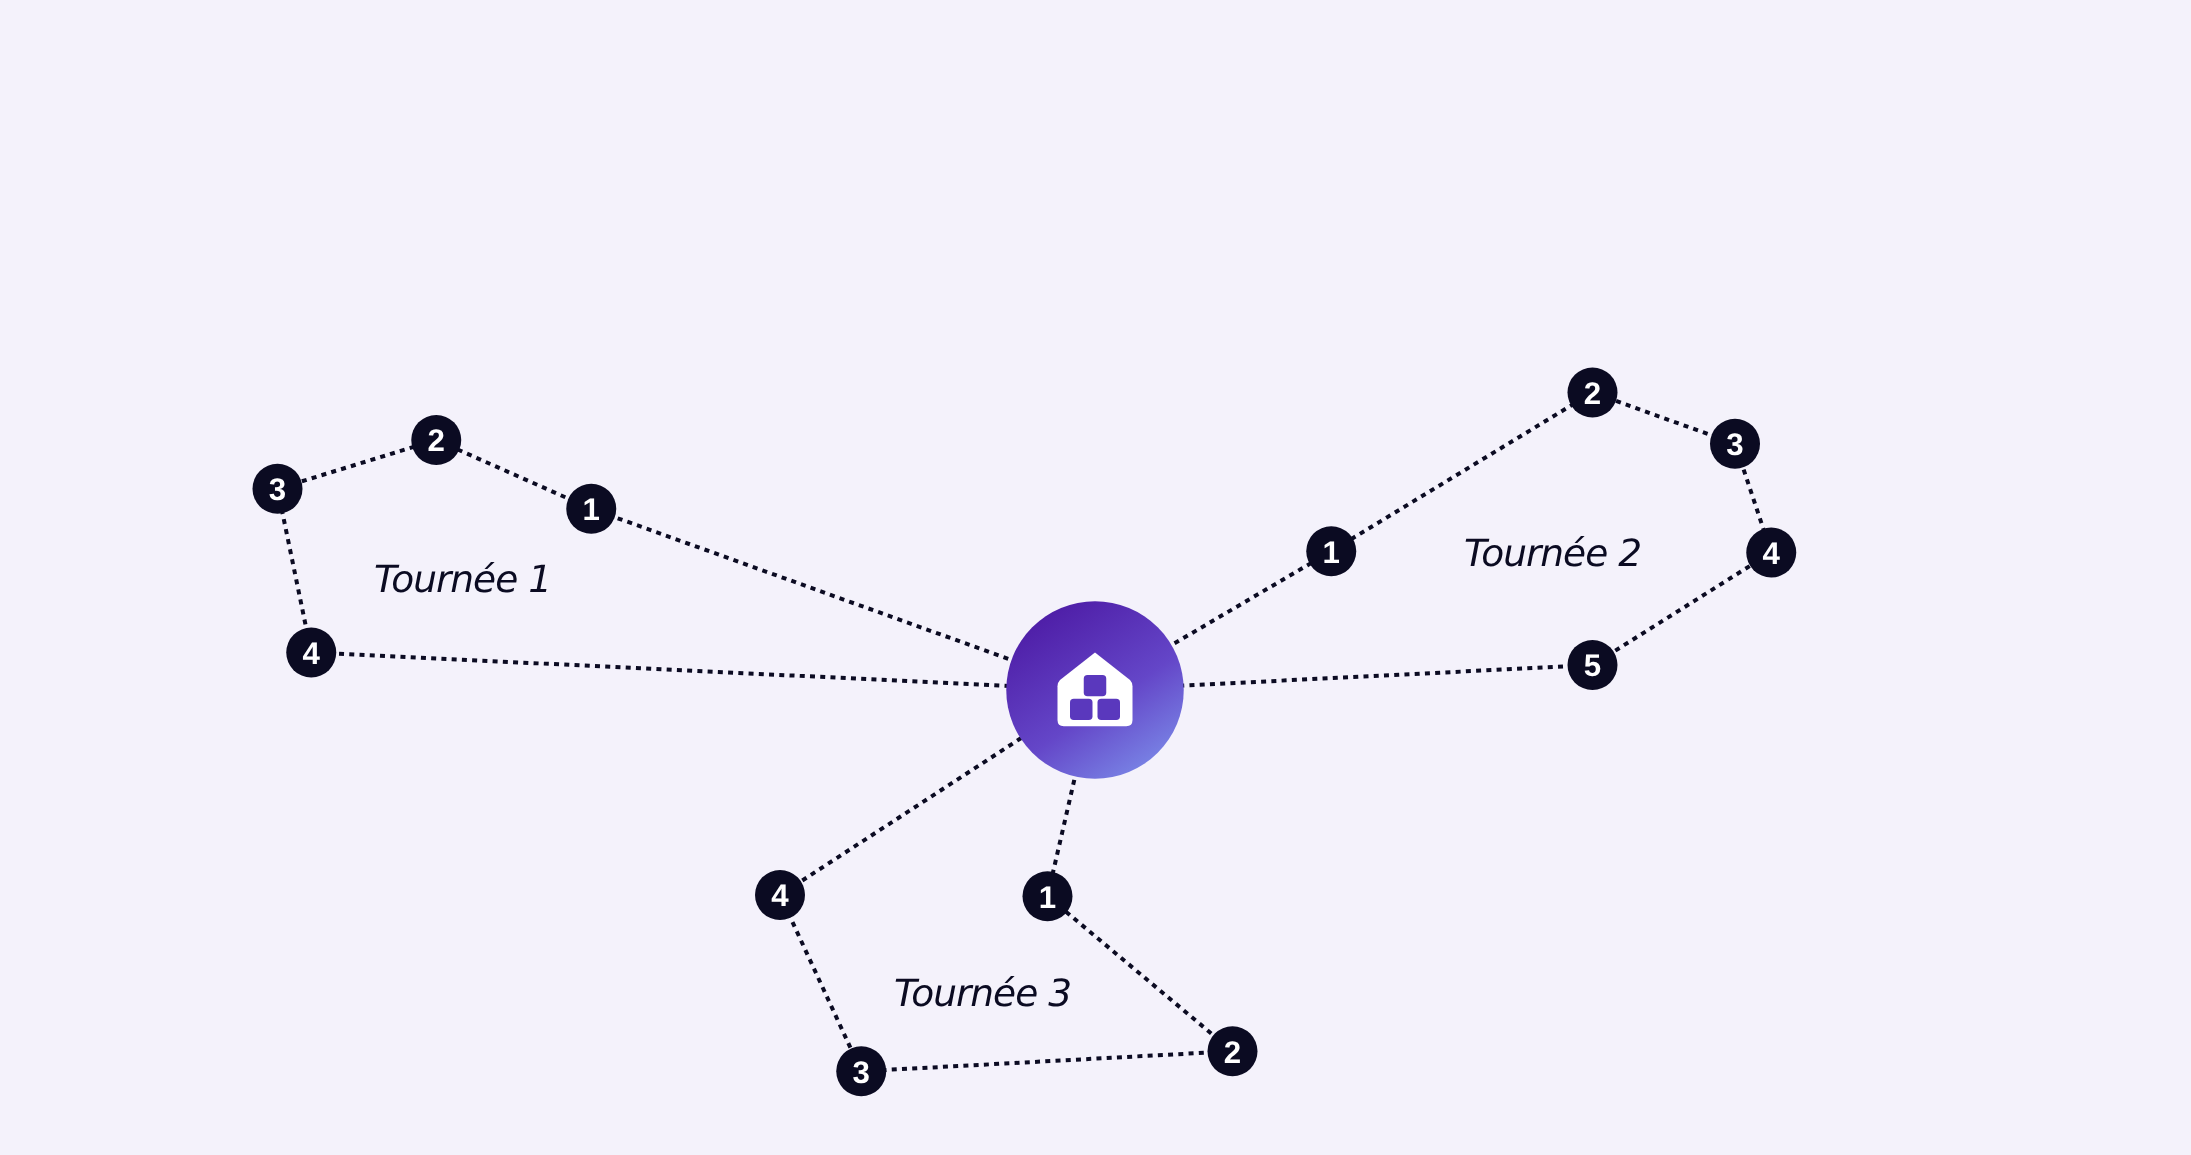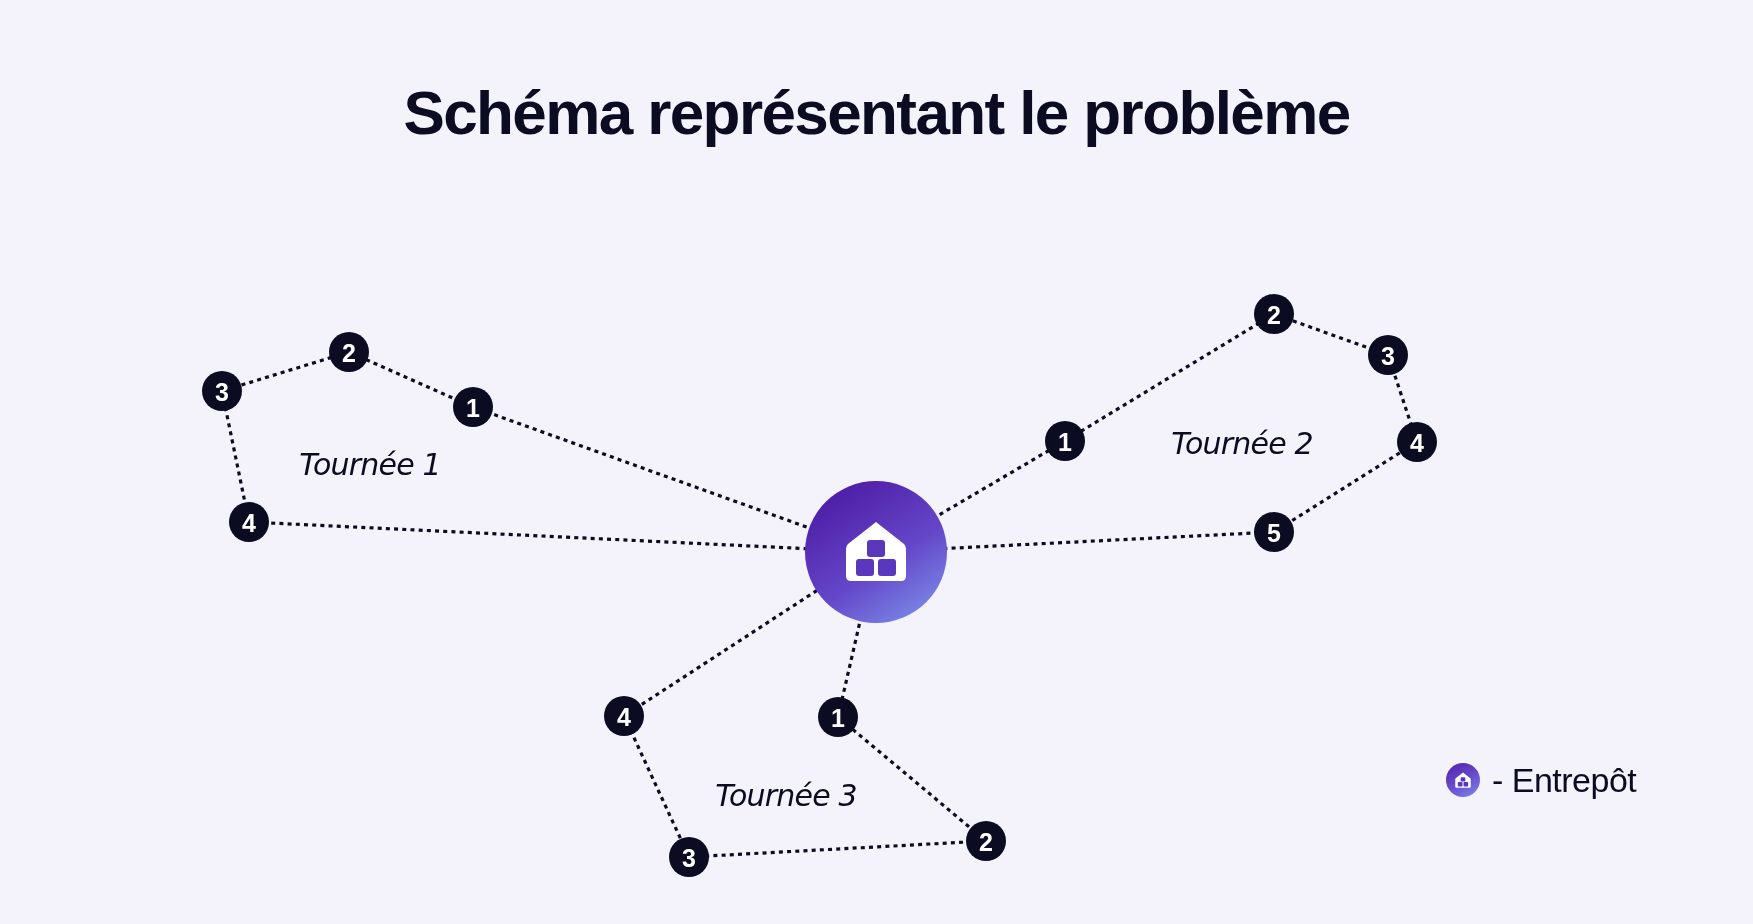--- a/index.html
+++ b/index.html
@@ -52,21 +52,20 @@
     .legend-text {
       font-family: "Liberation Sans", sans-serif;
       font-size: 34px; color: #0b0b22; margin-left: 12px;
       letter-spacing: -0.5px;
     }
   </style>
 </head>
 <body>
 
 <h1 class="title">
-  <span>Schéma représentant le problème</span>
 </h1>
 
 <svg class="diagram" width="1753" height="924" viewBox="0 0 1753 924" xmlns="http://www.w3.org/2000/svg">
   <defs>
     <linearGradient id="depotGrad" x1="0.2" y1="0.1" x2="0.8" y2="1">
       <stop offset="0" stop-color="#4f1fa8"></stop>
       <stop offset="0.55" stop-color="#6446c8"></stop>
       <stop offset="1" stop-color="#7b8ae8"></stop>
     </linearGradient>
   </defs>
@@ -139,24 +138,13 @@
       </g>
     </g>
   <g id="tour-labels">
       <text x="370" y="464" class="tour-label">Tournée 1</text>
       <text x="1242" y="443" class="tour-label">Tournée 2</text>
       <text x="786" y="795" class="tour-label">Tournée 3</text>
     </g>
 </svg>
 
 <div class="legend">
-  <div class="legend-row">
-    <div class="legend-depot-icon">
-      <svg width="16" height="16" viewBox="0 0 60 62" xmlns="http://www.w3.org/2000/svg">
-        <path d="M30 2 L58 24 Q60 26 60 29 L60 56 Q60 61 55 61 L5 61 Q0 61 0 56 L0 29 Q0 26 2 24 Z" fill="#ffffff"></path>
-        <rect x="21" y="20" width="18" height="17" rx="3" fill="#5a38bd"></rect>
-        <rect x="10" y="39" width="18" height="17" rx="3" fill="#5a38bd"></rect>
-        <rect x="32" y="39" width="18" height="17" rx="3" fill="#5a38bd"></rect>
-      </svg>
-    </div>
-    <span class="legend-text">- Entrepôt</span>
-  </div>
 </div>
 
 </body></html>

